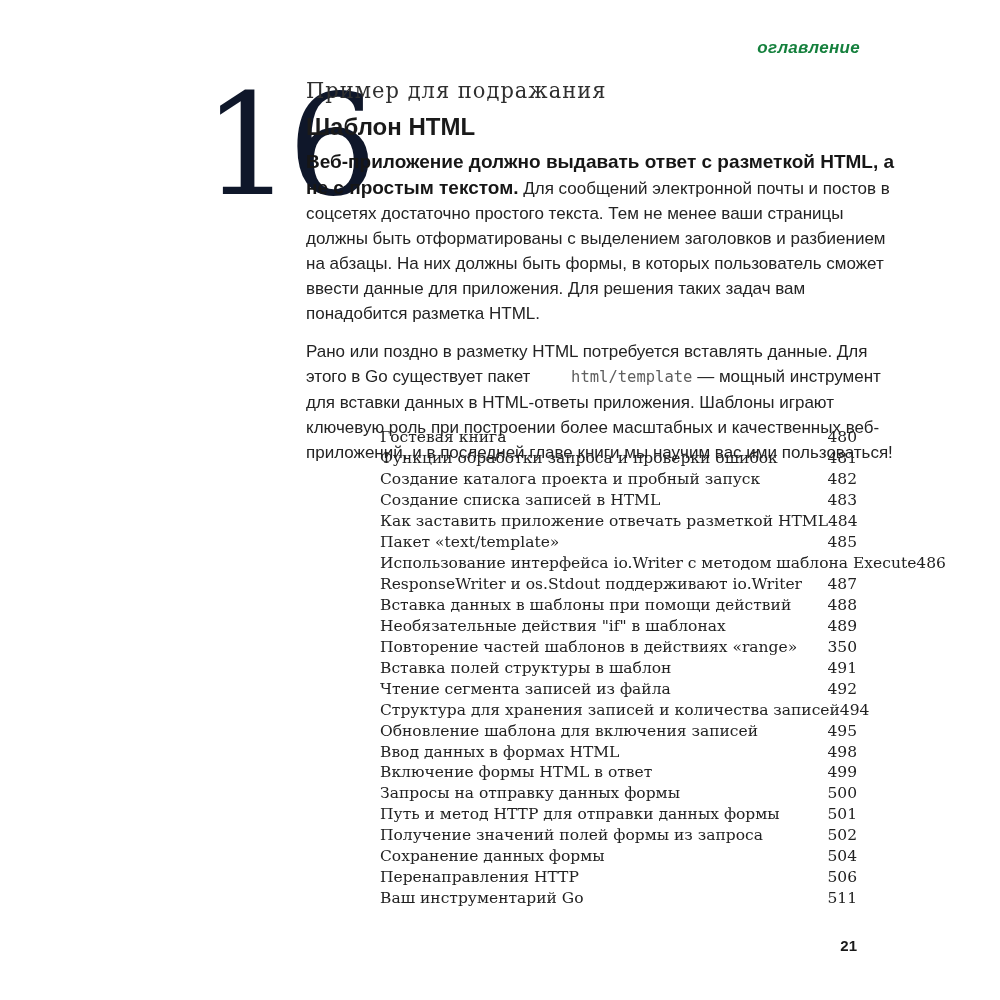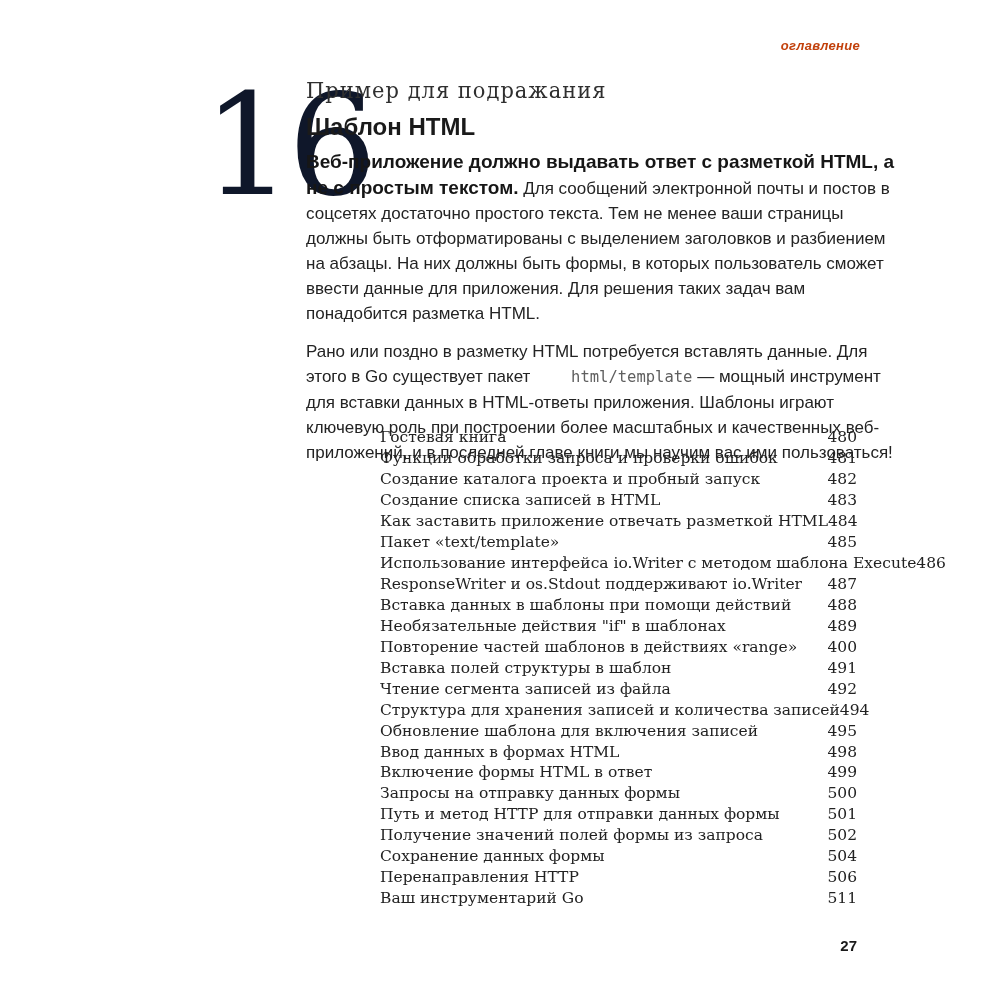--- a/index.html
+++ b/index.html
@@ -10,24 +10,24 @@
     height: 1000px;
     background: #ffffff;
     font-family: "Liberation Sans", sans-serif;
     color: #1c1c1c;
     overflow: hidden;
   }
   .running-header {
     position: absolute;
     top: 38px;
     right: 140px;
-    font-size: 13px;
+    font-size: 17px;
     font-weight: bold;
     font-style: italic;
-    color: #c2410c;
+    color: #15803d;
     letter-spacing: 0.3px;
   }
   .chapter-number {
     position: absolute;
     left: 203px;
     top: 76px;
     font-family: "DejaVu Serif", serif;
     font-size: 140px;
     line-height: 1;
     font-weight: 400;
@@ -153,21 +153,21 @@
       <div class="toc-row">
         <span class="toc-title">Вставка данных в шаблоны при помощи действий</span>
         <span class="toc-page">488</span>
       </div>
       <div class="toc-row">
         <span class="toc-title">Необязательные действия "if" в шаблонах</span>
         <span class="toc-page">489</span>
       </div>
       <div class="toc-row">
         <span class="toc-title">Повторение частей шаблонов в действиях «range»</span>
-        <span class="toc-page">400</span>
+        <span class="toc-page">350</span>
       </div>
       <div class="toc-row">
         <span class="toc-title">Вставка полей структуры в шаблон</span>
         <span class="toc-page">491</span>
       </div>
       <div class="toc-row">
         <span class="toc-title">Чтение сегмента записей из файла</span>
         <span class="toc-page">492</span>
       </div>
       <div class="toc-row">
@@ -205,15 +205,15 @@
       <div class="toc-row">
         <span class="toc-title">Перенаправления HTTP</span>
         <span class="toc-page">506</span>
       </div>
       <div class="toc-row">
         <span class="toc-title">Ваш инструментарий Go</span>
         <span class="toc-page">511</span>
       </div>
     </div>
 
-  <div class="page-footer">27</div>
+  <div class="page-footer">21</div>
 
 </div>
 
 </body></html>

